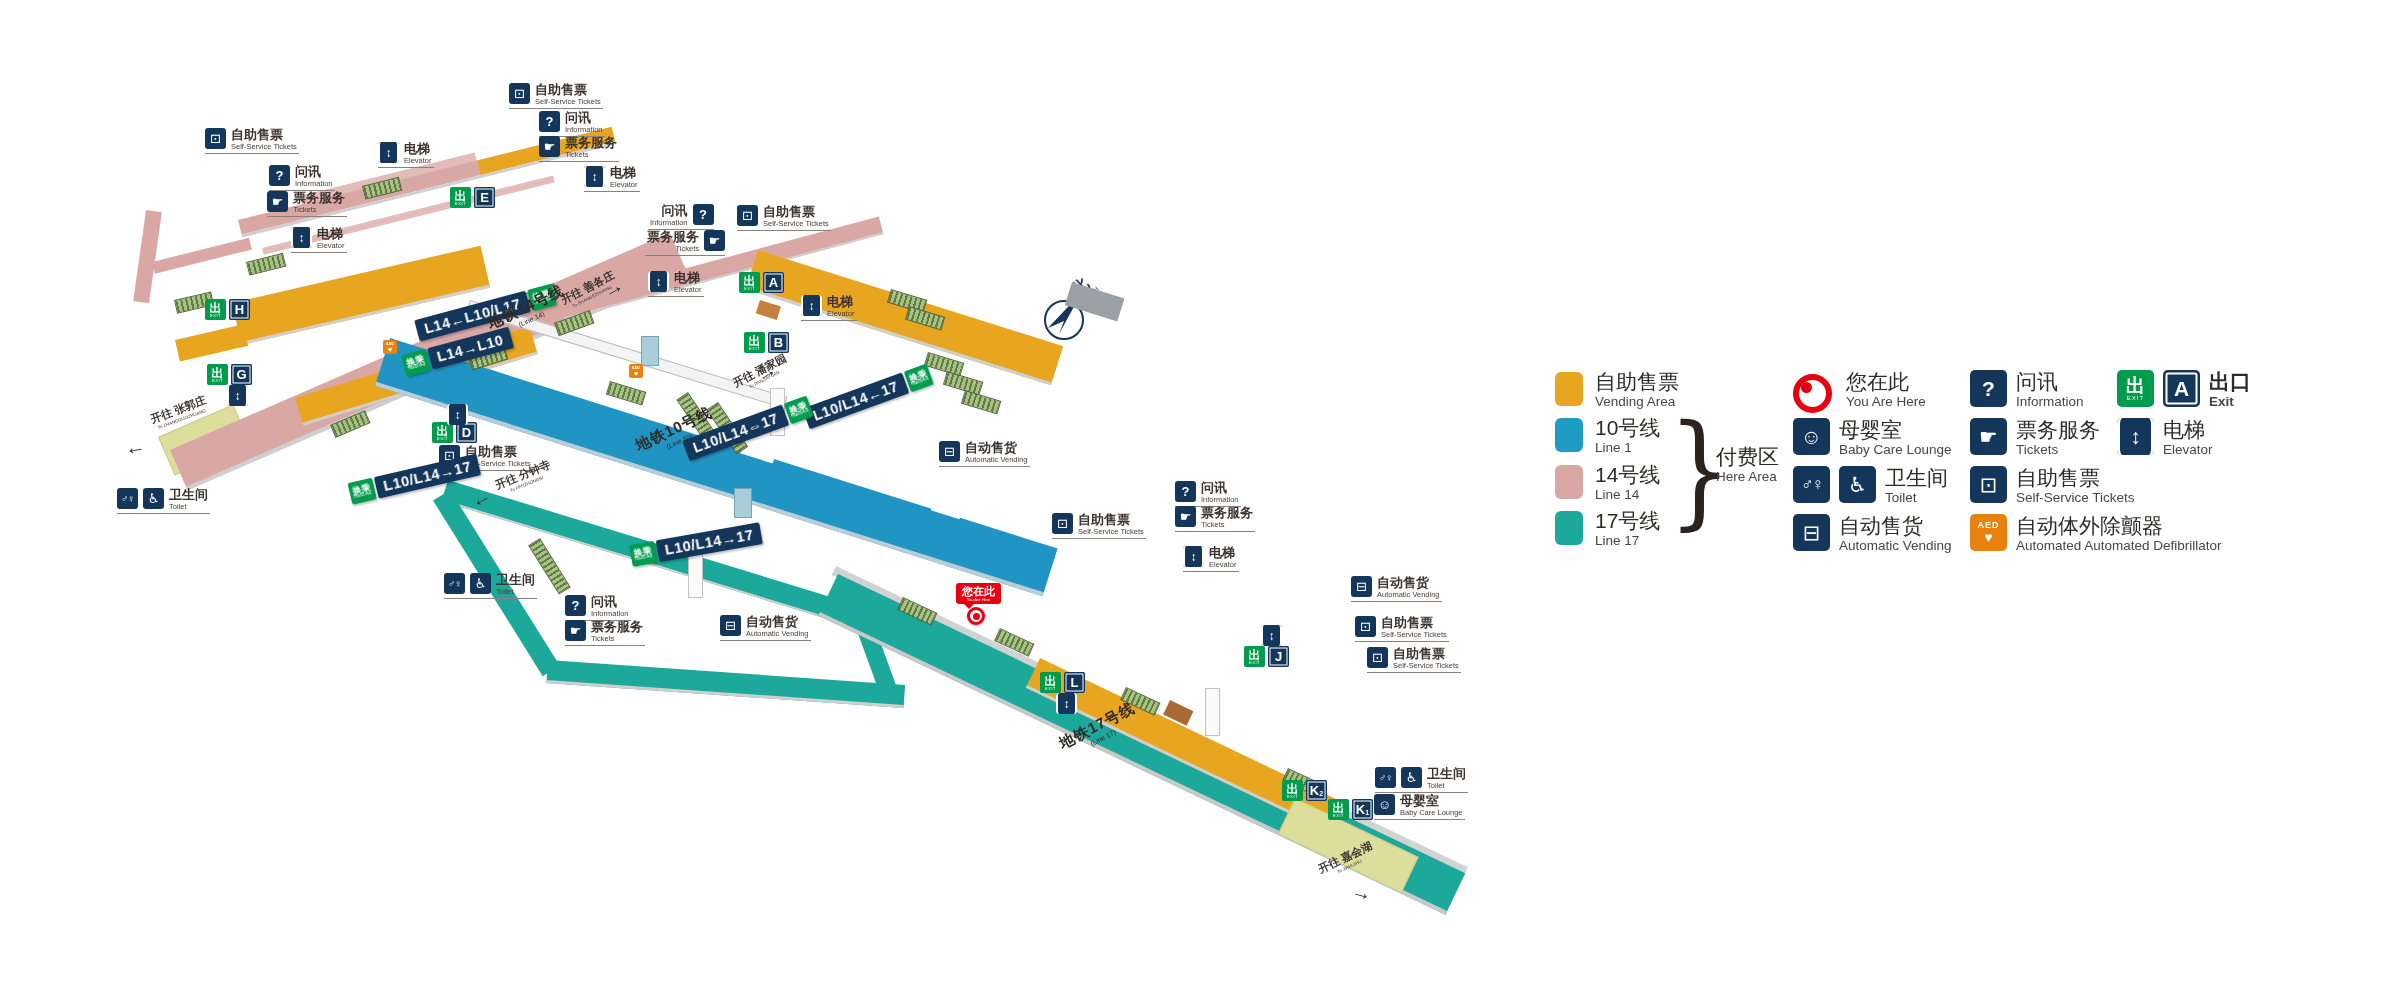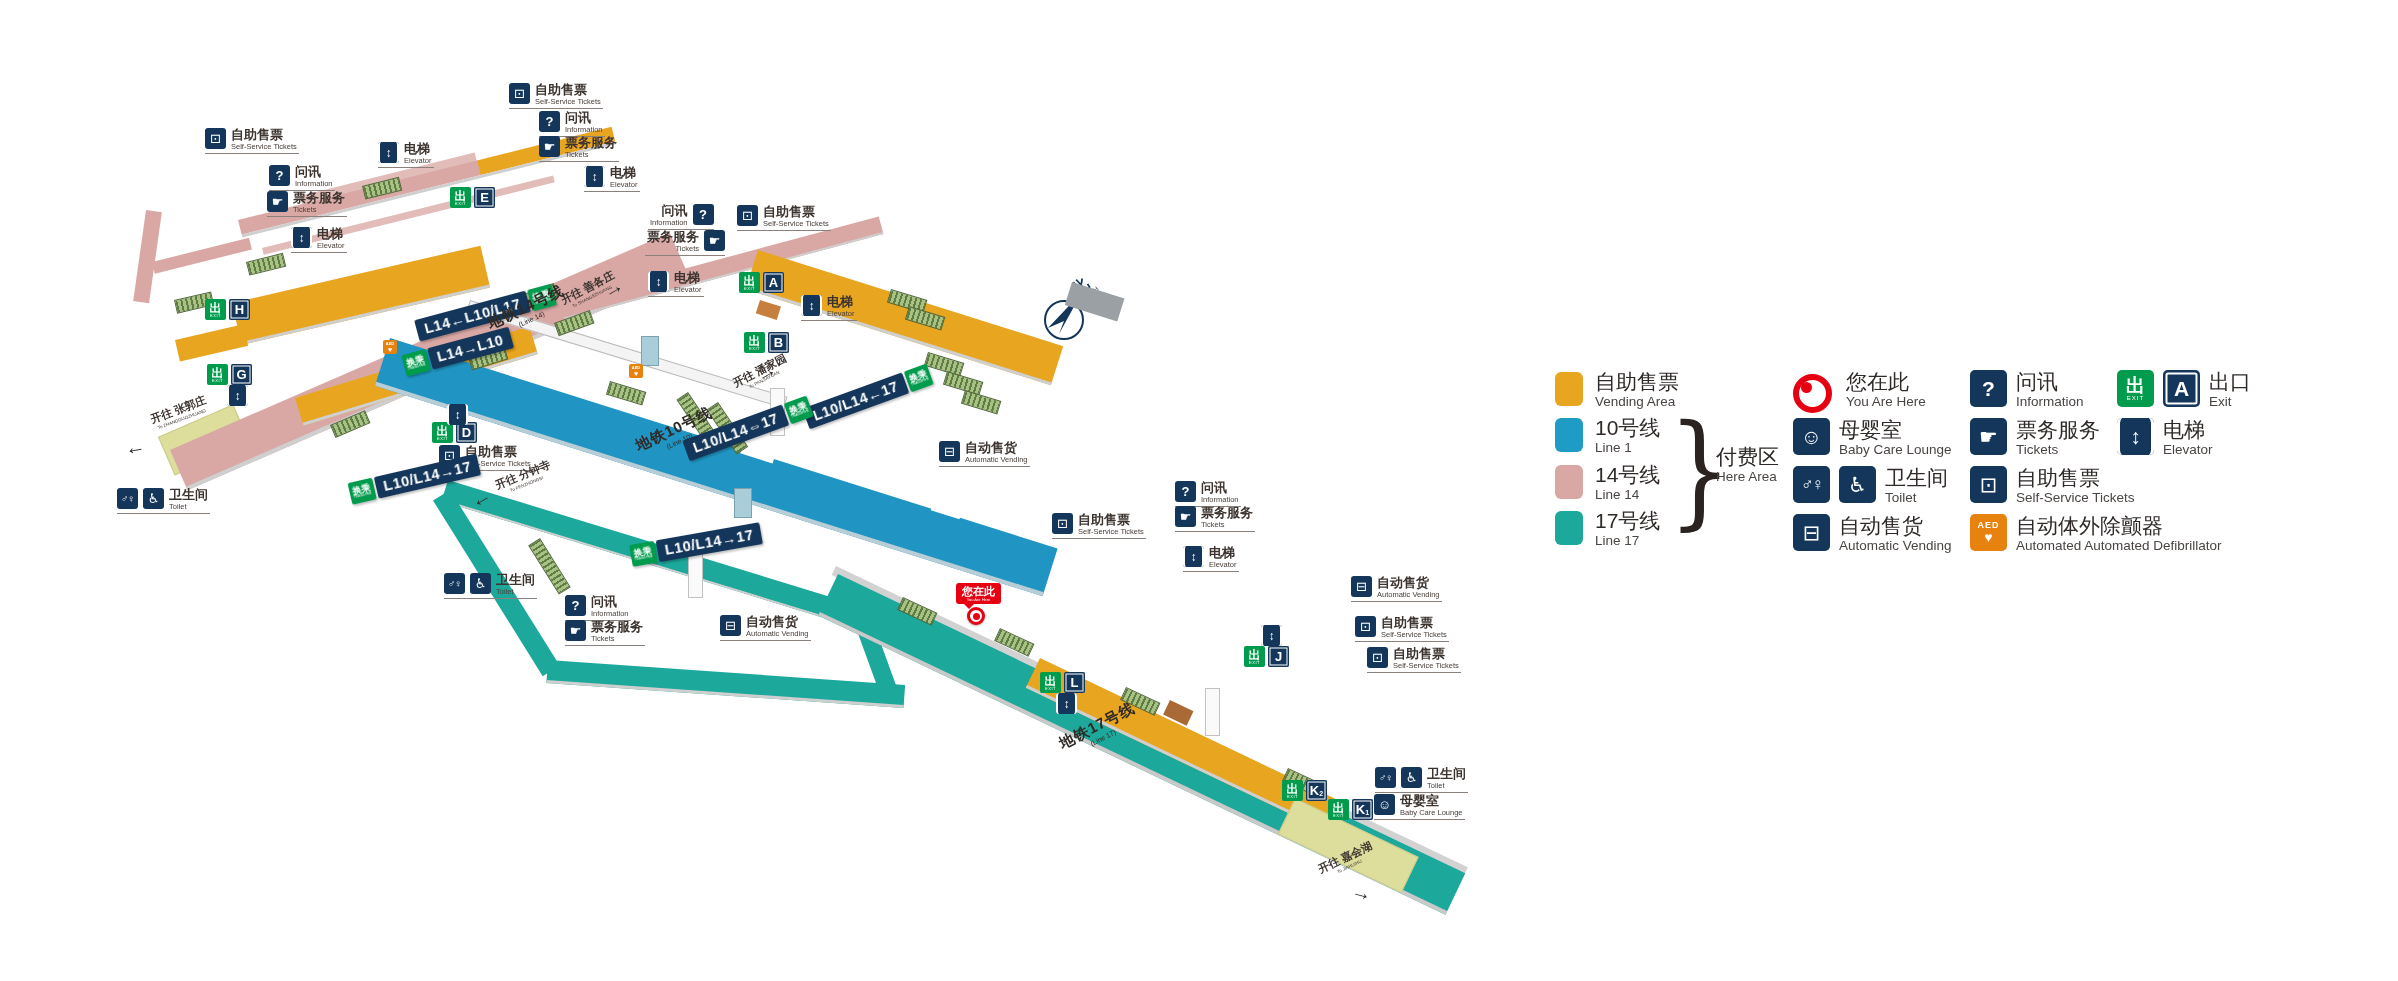--- a/index.html
+++ b/index.html
@@ -626,21 +626,21 @@
           <span class="zh">自动体外除颤器</span>
           <span class="en">Automated Automated Defibrillator</span>
         </span>
       </div>
       <div class="lg-item" style="left: 2117px; top: 370px;">
         <span class="lg-ic green">
           <span class="c1">出</span>
           <span class="c2">EXIT</span>
         </span>
         <span class="lg-ic letterA">A</span>
-        <span class="lg-txt" style="position: relative;">
+        <span class="lg-txt" style="position: relative; font-weight: bold;">
           <span class="zh">出口</span>
           <span class="en">Exit</span>
         </span>
       </div>
       <div class="lg-item" style="left: 2117px; top: 418px;">
         <span class="lg-ic elev">↕</span>
         <span class="lg-txt" style="position: relative;">
           <span class="zh">电梯</span>
           <span class="en">Elevator</span>
         </span>

